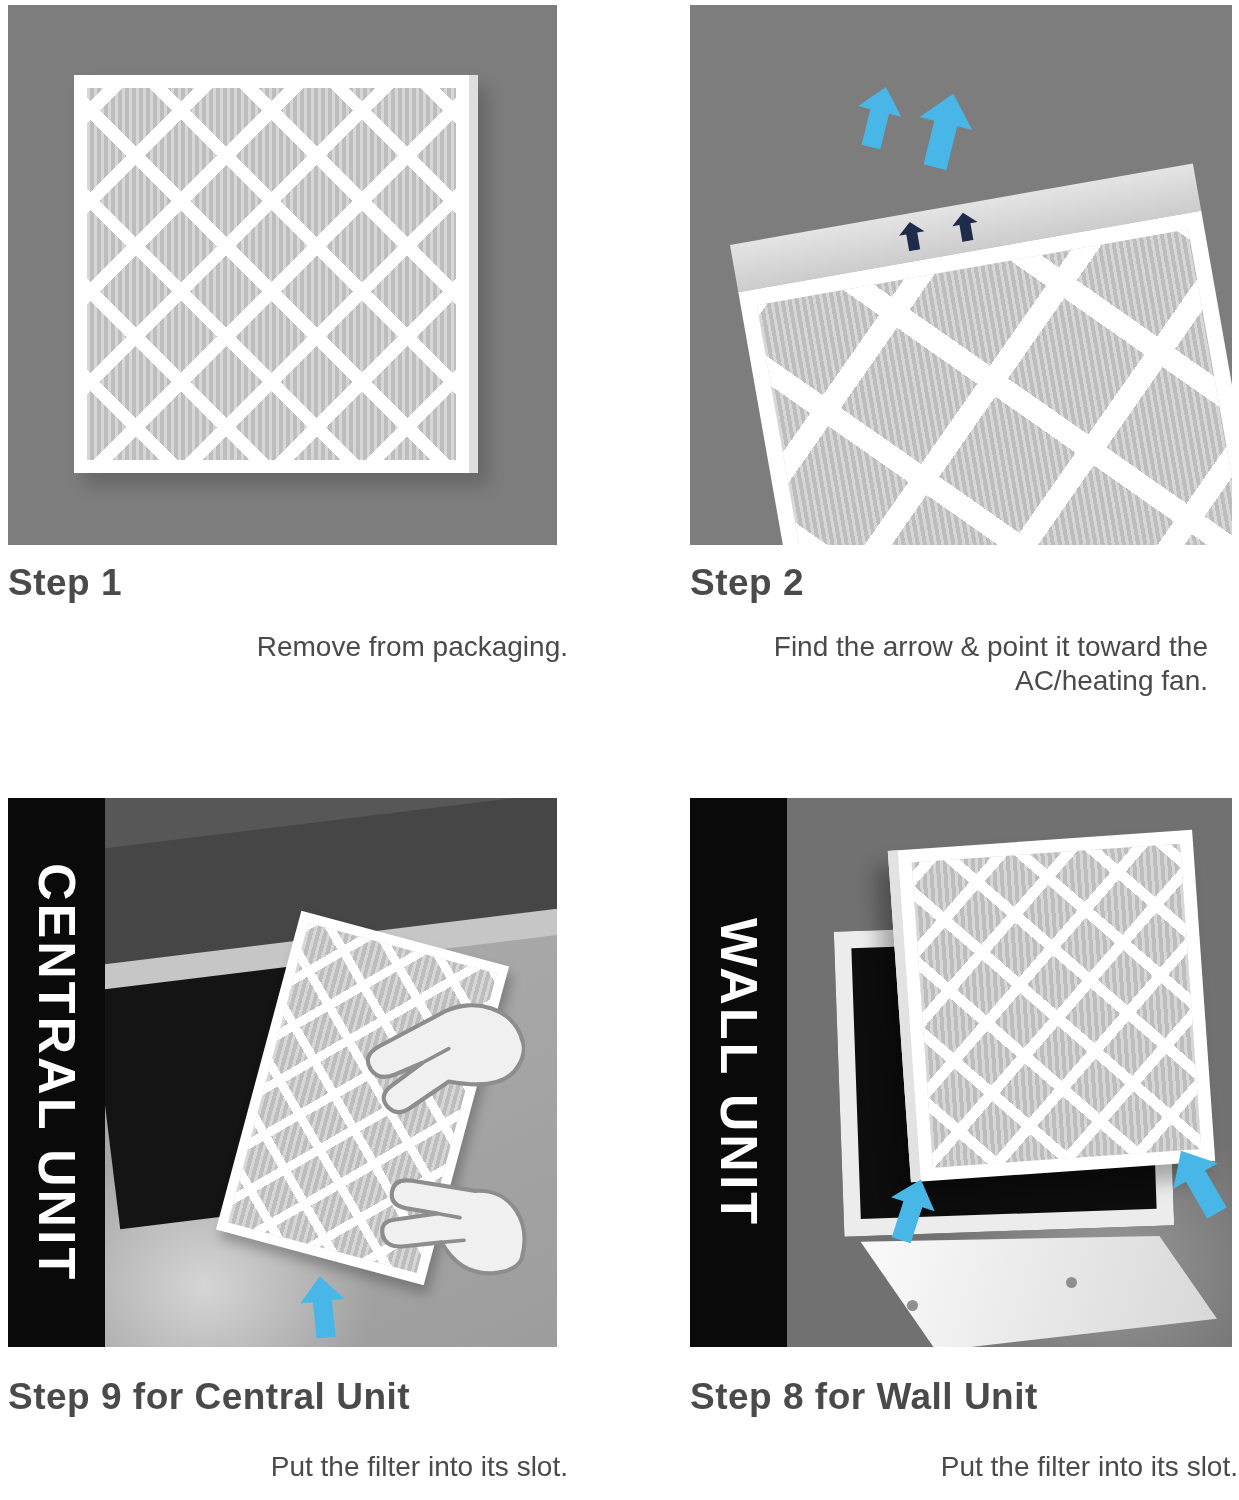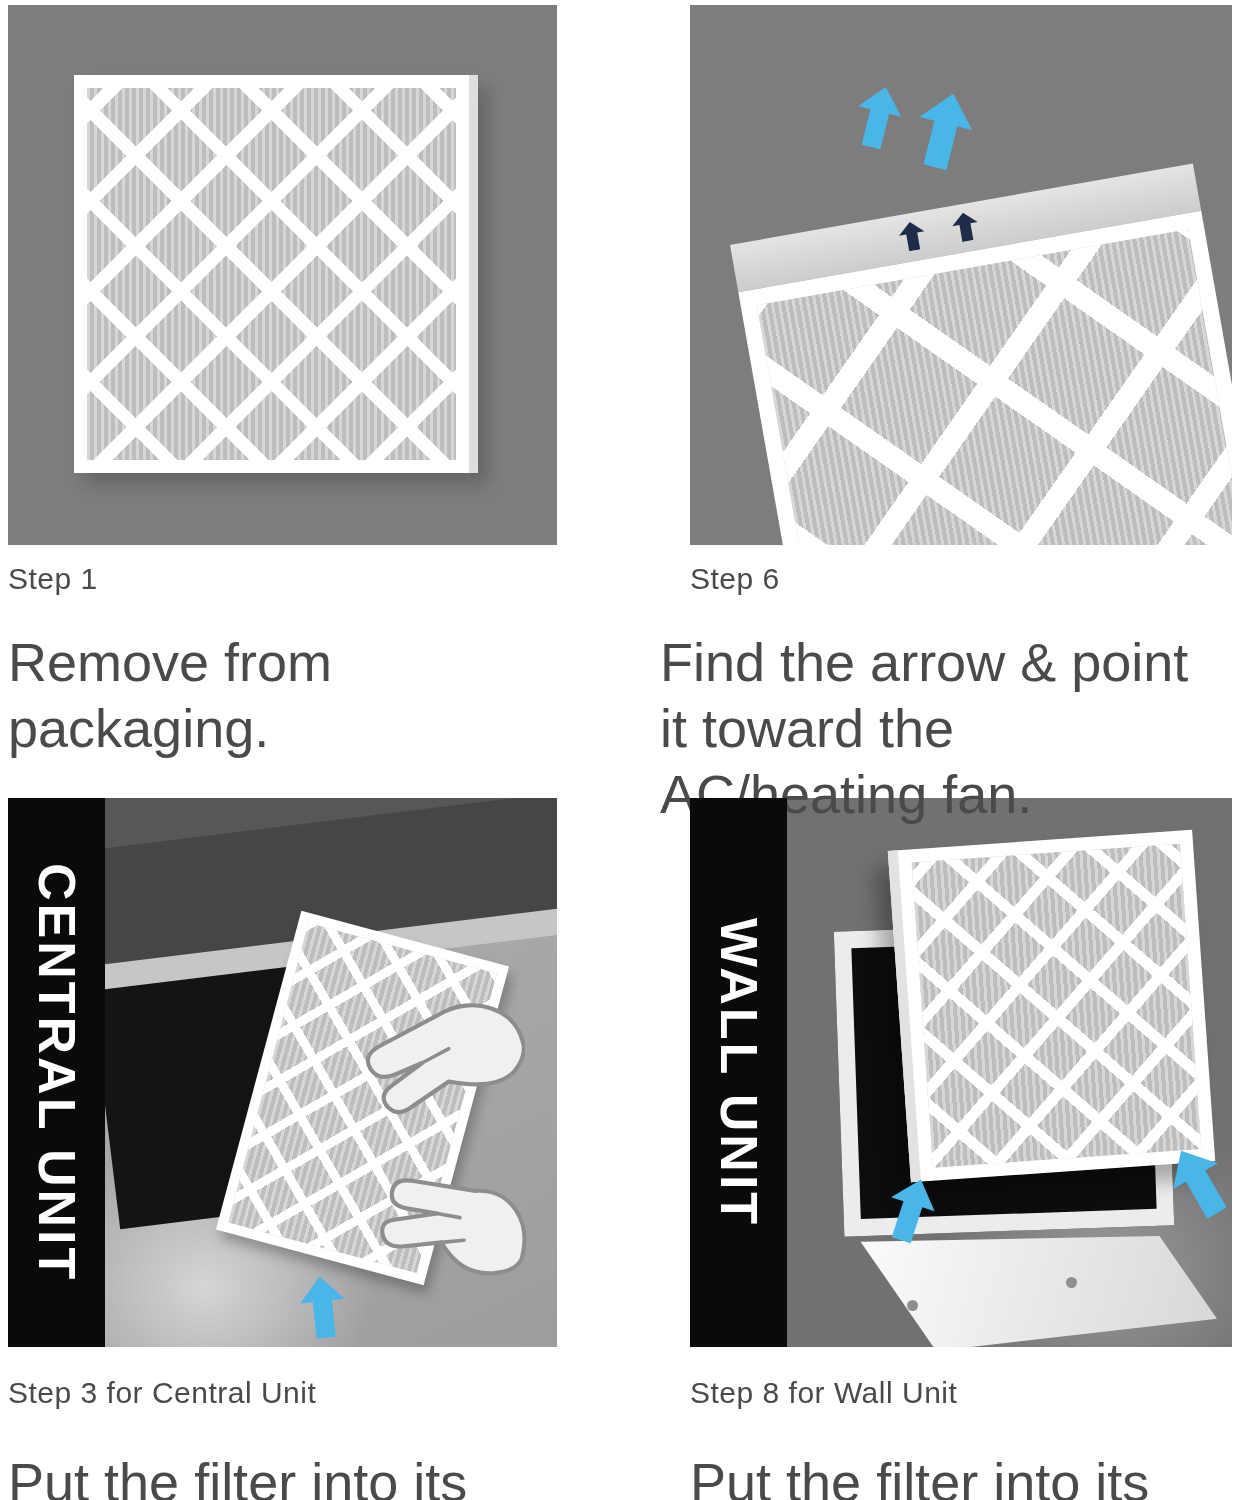--- a/index.html
+++ b/index.html
@@ -6,26 +6,26 @@
   .page {
     position: relative; width: 1239px; height: 1500px;
     background: #ffffff; overflow: hidden;
     font-family: "Liberation Sans", sans-serif;
     color: var(--text, #4a4a4a);
   }
 
   
   .panel { position: absolute; overflow: hidden; background: var(--panel-gray, #7d7d7d); }
   .step-heading {
-    position: absolute; font-size: 30px; font-weight: 400;
+    position: absolute; font-size: 37px; font-weight: 700;
     color: var(--text, #4a4a4a); letter-spacing: 0.5px; white-space: pre-wrap;
   }
   .step-desc {
-    position: absolute; font-size: 54px; font-weight: 400;
-    color: var(--text, #4a4a4a); line-height: 1.22;
+    position: absolute; font-size: 28px; font-weight: 400;
+    color: var(--text, #4a4a4a); line-height: 1.22; text-align: right;
   }
 
   .filter-frame { position: absolute; background: #ffffff; box-sizing: border-box; }
   .filter-media {
     position: absolute;
     background-color: var(--filter-media, #c9c9c9);
     background-image:
       repeating-linear-gradient(45deg,  rgba(0,0,0,0) 0 var(--gapA, 51px), #ffffff var(--gapA, 51px) var(--perA, 64px)),
       repeating-linear-gradient(-45deg, rgba(0,0,0,0) 0 var(--gapA, 51px), #ffffff var(--gapA, 51px) var(--perA, 64px)),
       repeating-linear-gradient(90deg, rgba(255,255,255,0.25) 0 3px, rgba(0,0,0,0.06) 3px 7px);
@@ -213,22 +213,22 @@
       </svg>
       <svg class="block-arrow arrow-blue" id="p4-arrow-right" width="54" height="72" viewBox="0 0 60 84">
         <polygon points="30,0 60,34 43,34 43,84 17,84 17,34 0,34"></polygon>
       </svg>
     </div>
   </div>
 
   <div class="step-heading" id="step1-title">Step 1</div>
   <div class="step-desc" id="step1-desc">Remove from packaging.</div>
 
-  <div class="step-heading" id="step2-title">Step 6</div>
+  <div class="step-heading" id="step2-title">Step 2</div>
   <div class="step-desc" id="step2-desc">Find the arrow &amp; point it toward the AC/heating fan.</div>
 
-  <div class="step-heading" id="step3c-title">Step 3 for Central Unit</div>
+  <div class="step-heading" id="step3c-title">Step 9 for Central Unit</div>
   <div class="step-desc" id="step3c-desc">Put the filter into its slot.</div>
 
   <div class="step-heading" id="step3w-title">Step 8 for Wall Unit</div>
   <div class="step-desc" id="step3w-desc">Put the filter into its slot.</div>
 
 </div>
 
 </body></html>

